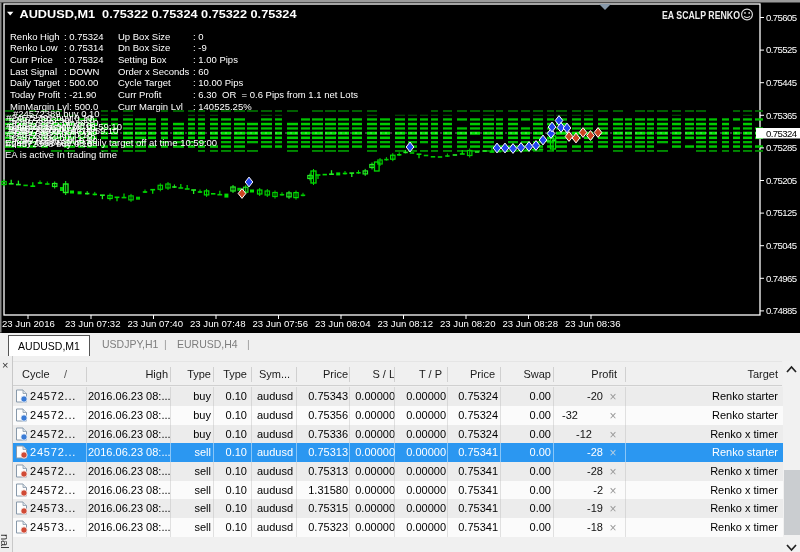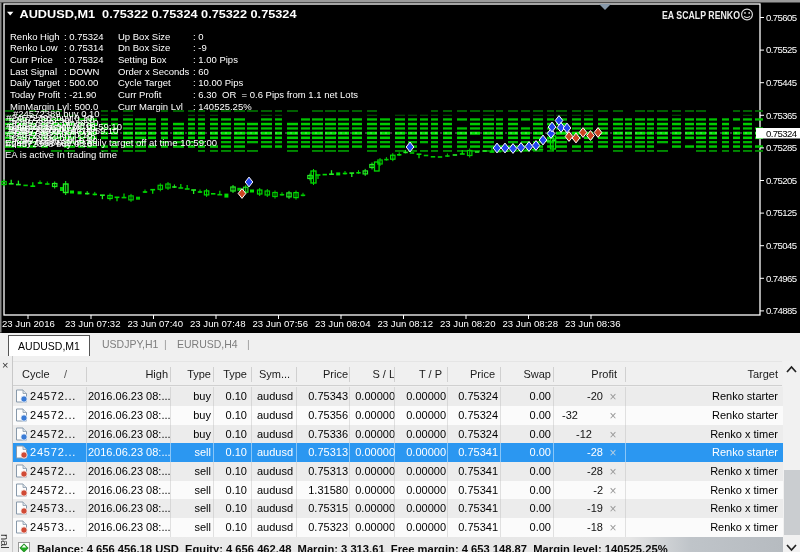--- a/index.html
+++ b/index.html
@@ -1101,21 +1101,13 @@
 <div id="side"></div>
 <div id="sidex">×</div>
 <div id="sbar"></div>
 <div id="sthumb"></div>
 <svg style="position:absolute;left:785px;top:364px" width="13" height="10" viewBox="0 0 13 10">
  <polyline points="2,8 6.5,3 11,8" fill="none" stroke="#222" stroke-width="1.7"></polyline>
     </svg>
 <svg style="position:absolute;left:785px;top:543px" width="13" height="10" viewBox="0 0 13 10">
  <polyline points="2,2 6.5,7 11,2" fill="none" stroke="#222" stroke-width="1.7"></polyline>
     </svg>
-<div id="status">
- <svg style="position:absolute;left:5px;top:5px" width="12" height="12" viewBox="0 0 12 12">
-  <rect x="0.5" y="0.5" width="11" height="11" fill="#ffffff" stroke="#999999" stroke-width="1"></rect>
-  <polygon points="6,1.8 10.2,6 6,10.2 1.8,6" fill="#22aa22" stroke="#117711" stroke-width="0.7"></polygon>
-  <path d="M6 2.8 L8.4 5.4 H3.6 Z" fill="#ffffff"></path>
- </svg>
- <span id="stxt">Balance: 4 656 456.18 USD&nbsp; Equity: 4 656 462.48&nbsp; Margin: 3 313.61&nbsp; Free margin: 4 653 148.87&nbsp; Margin level: 140525.25%</span>
-</div>
 <div id="sidenal">nal</div>
 </div>
 </body></html>

